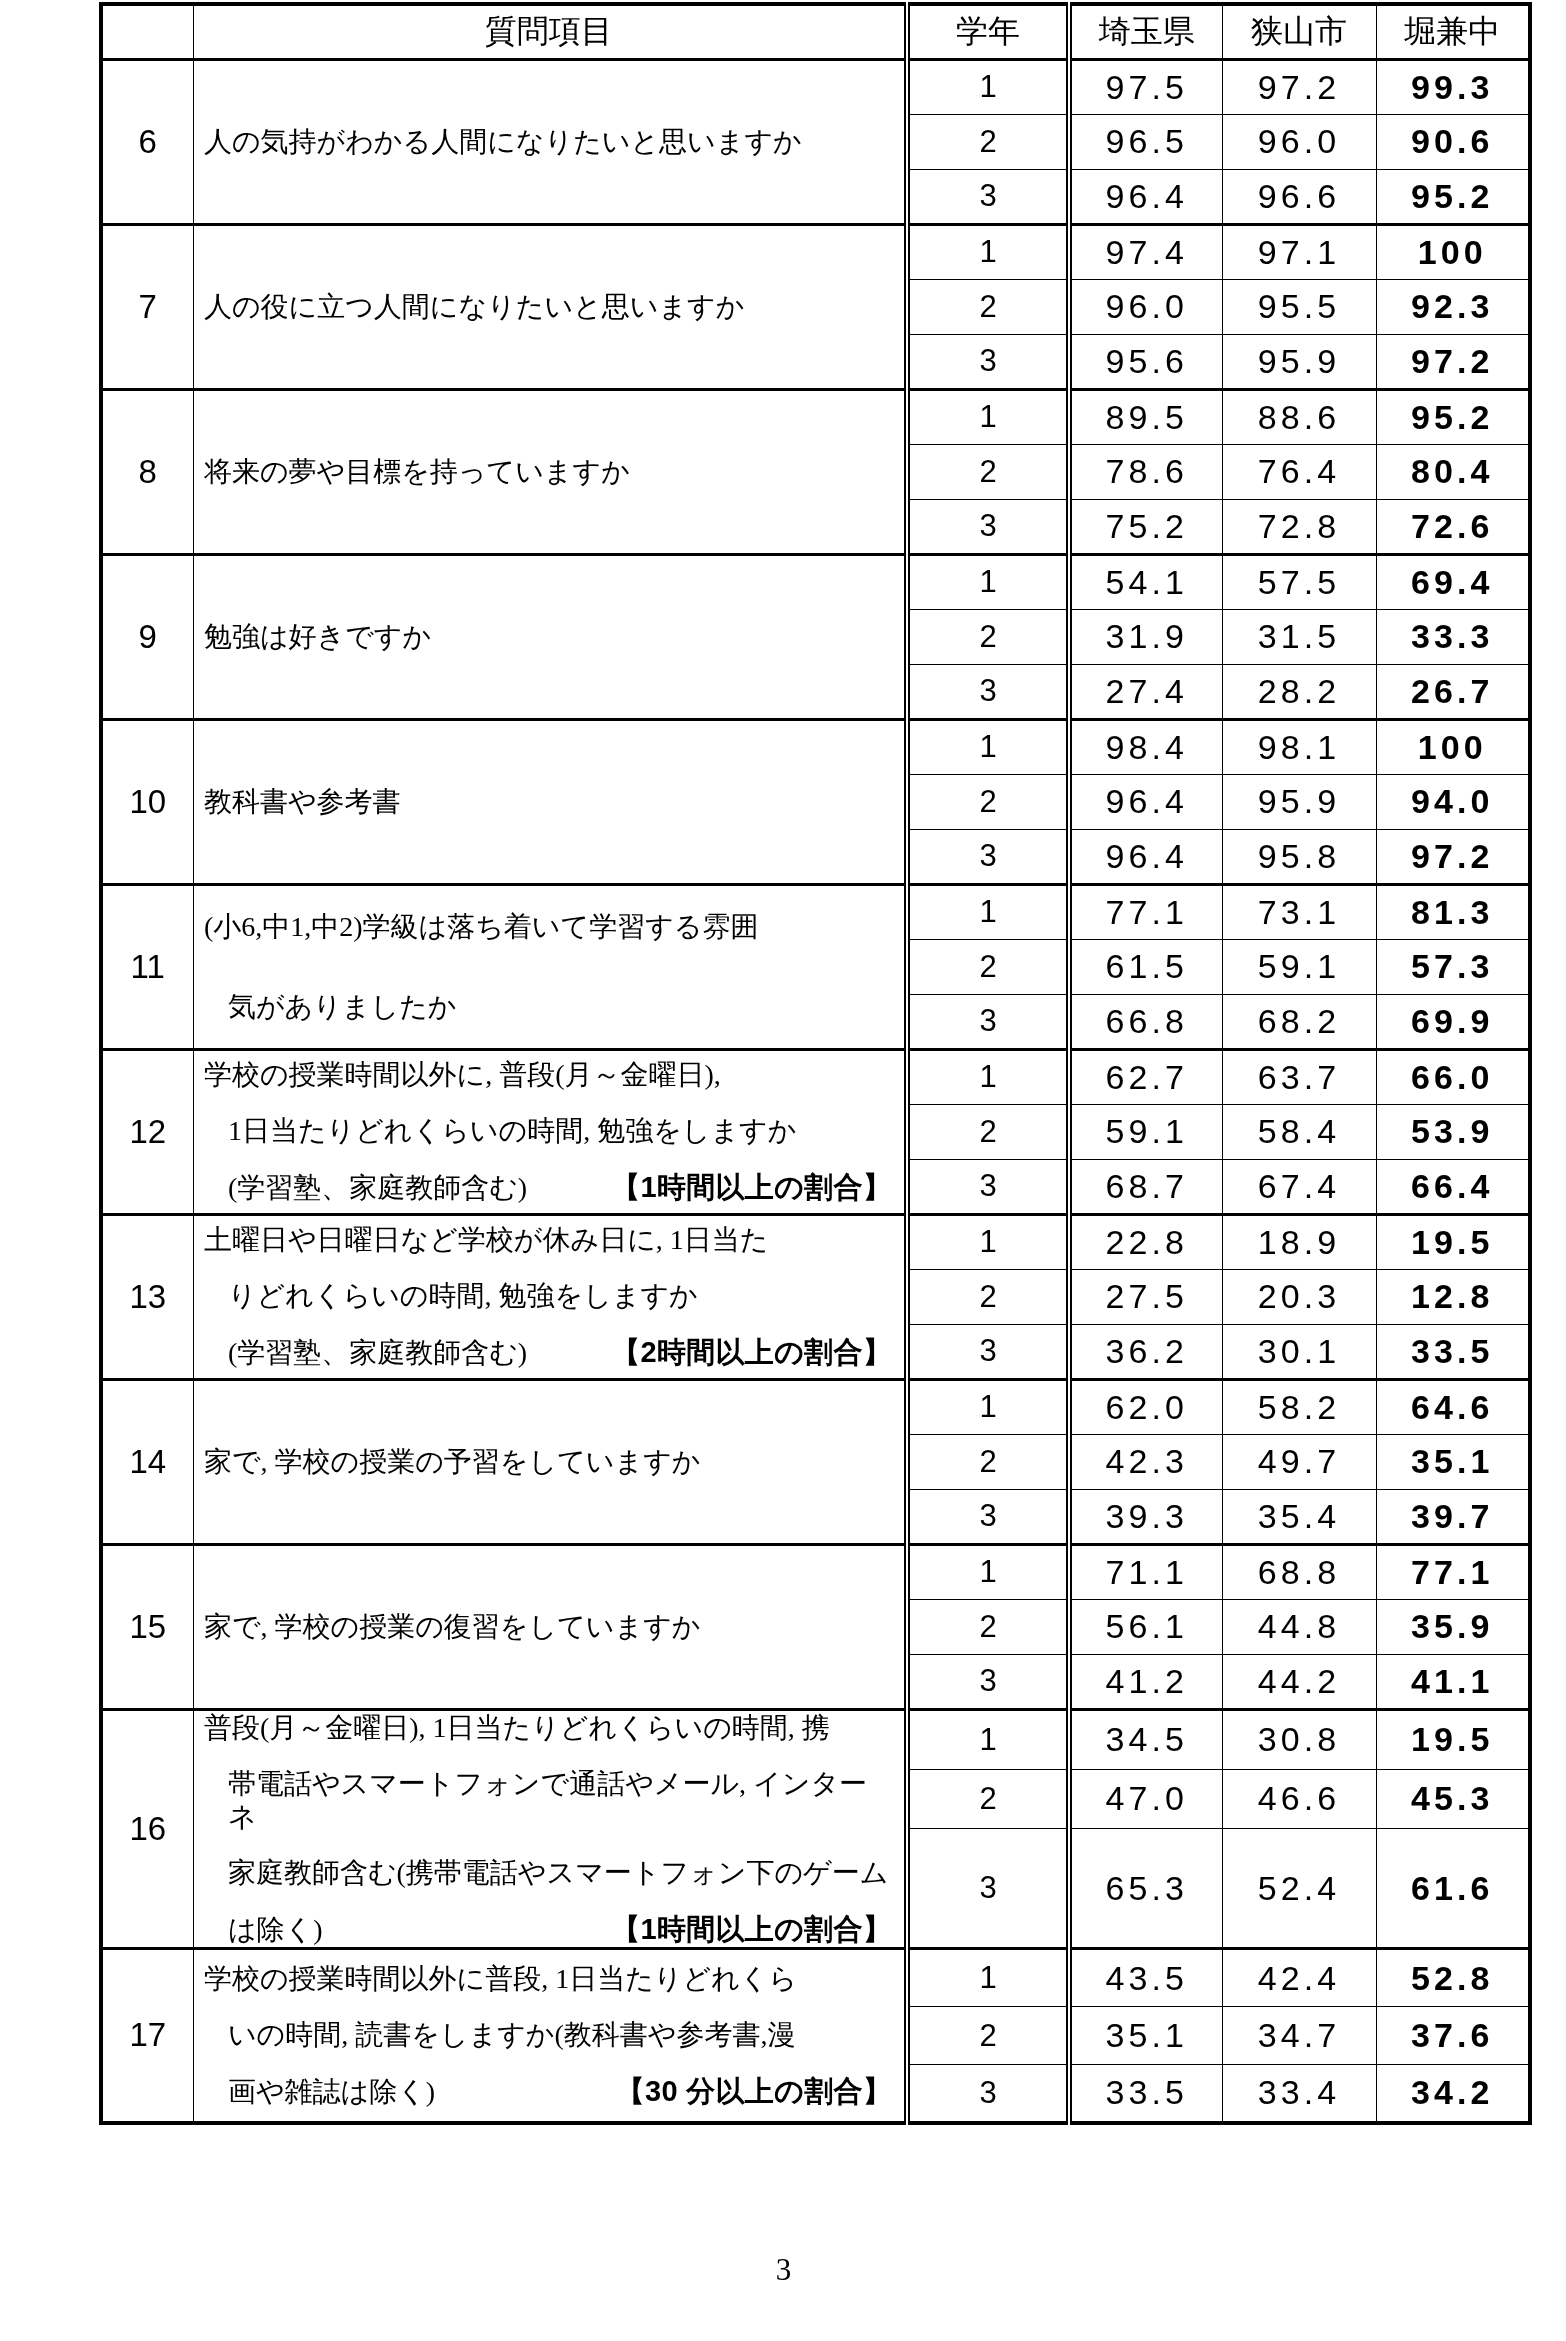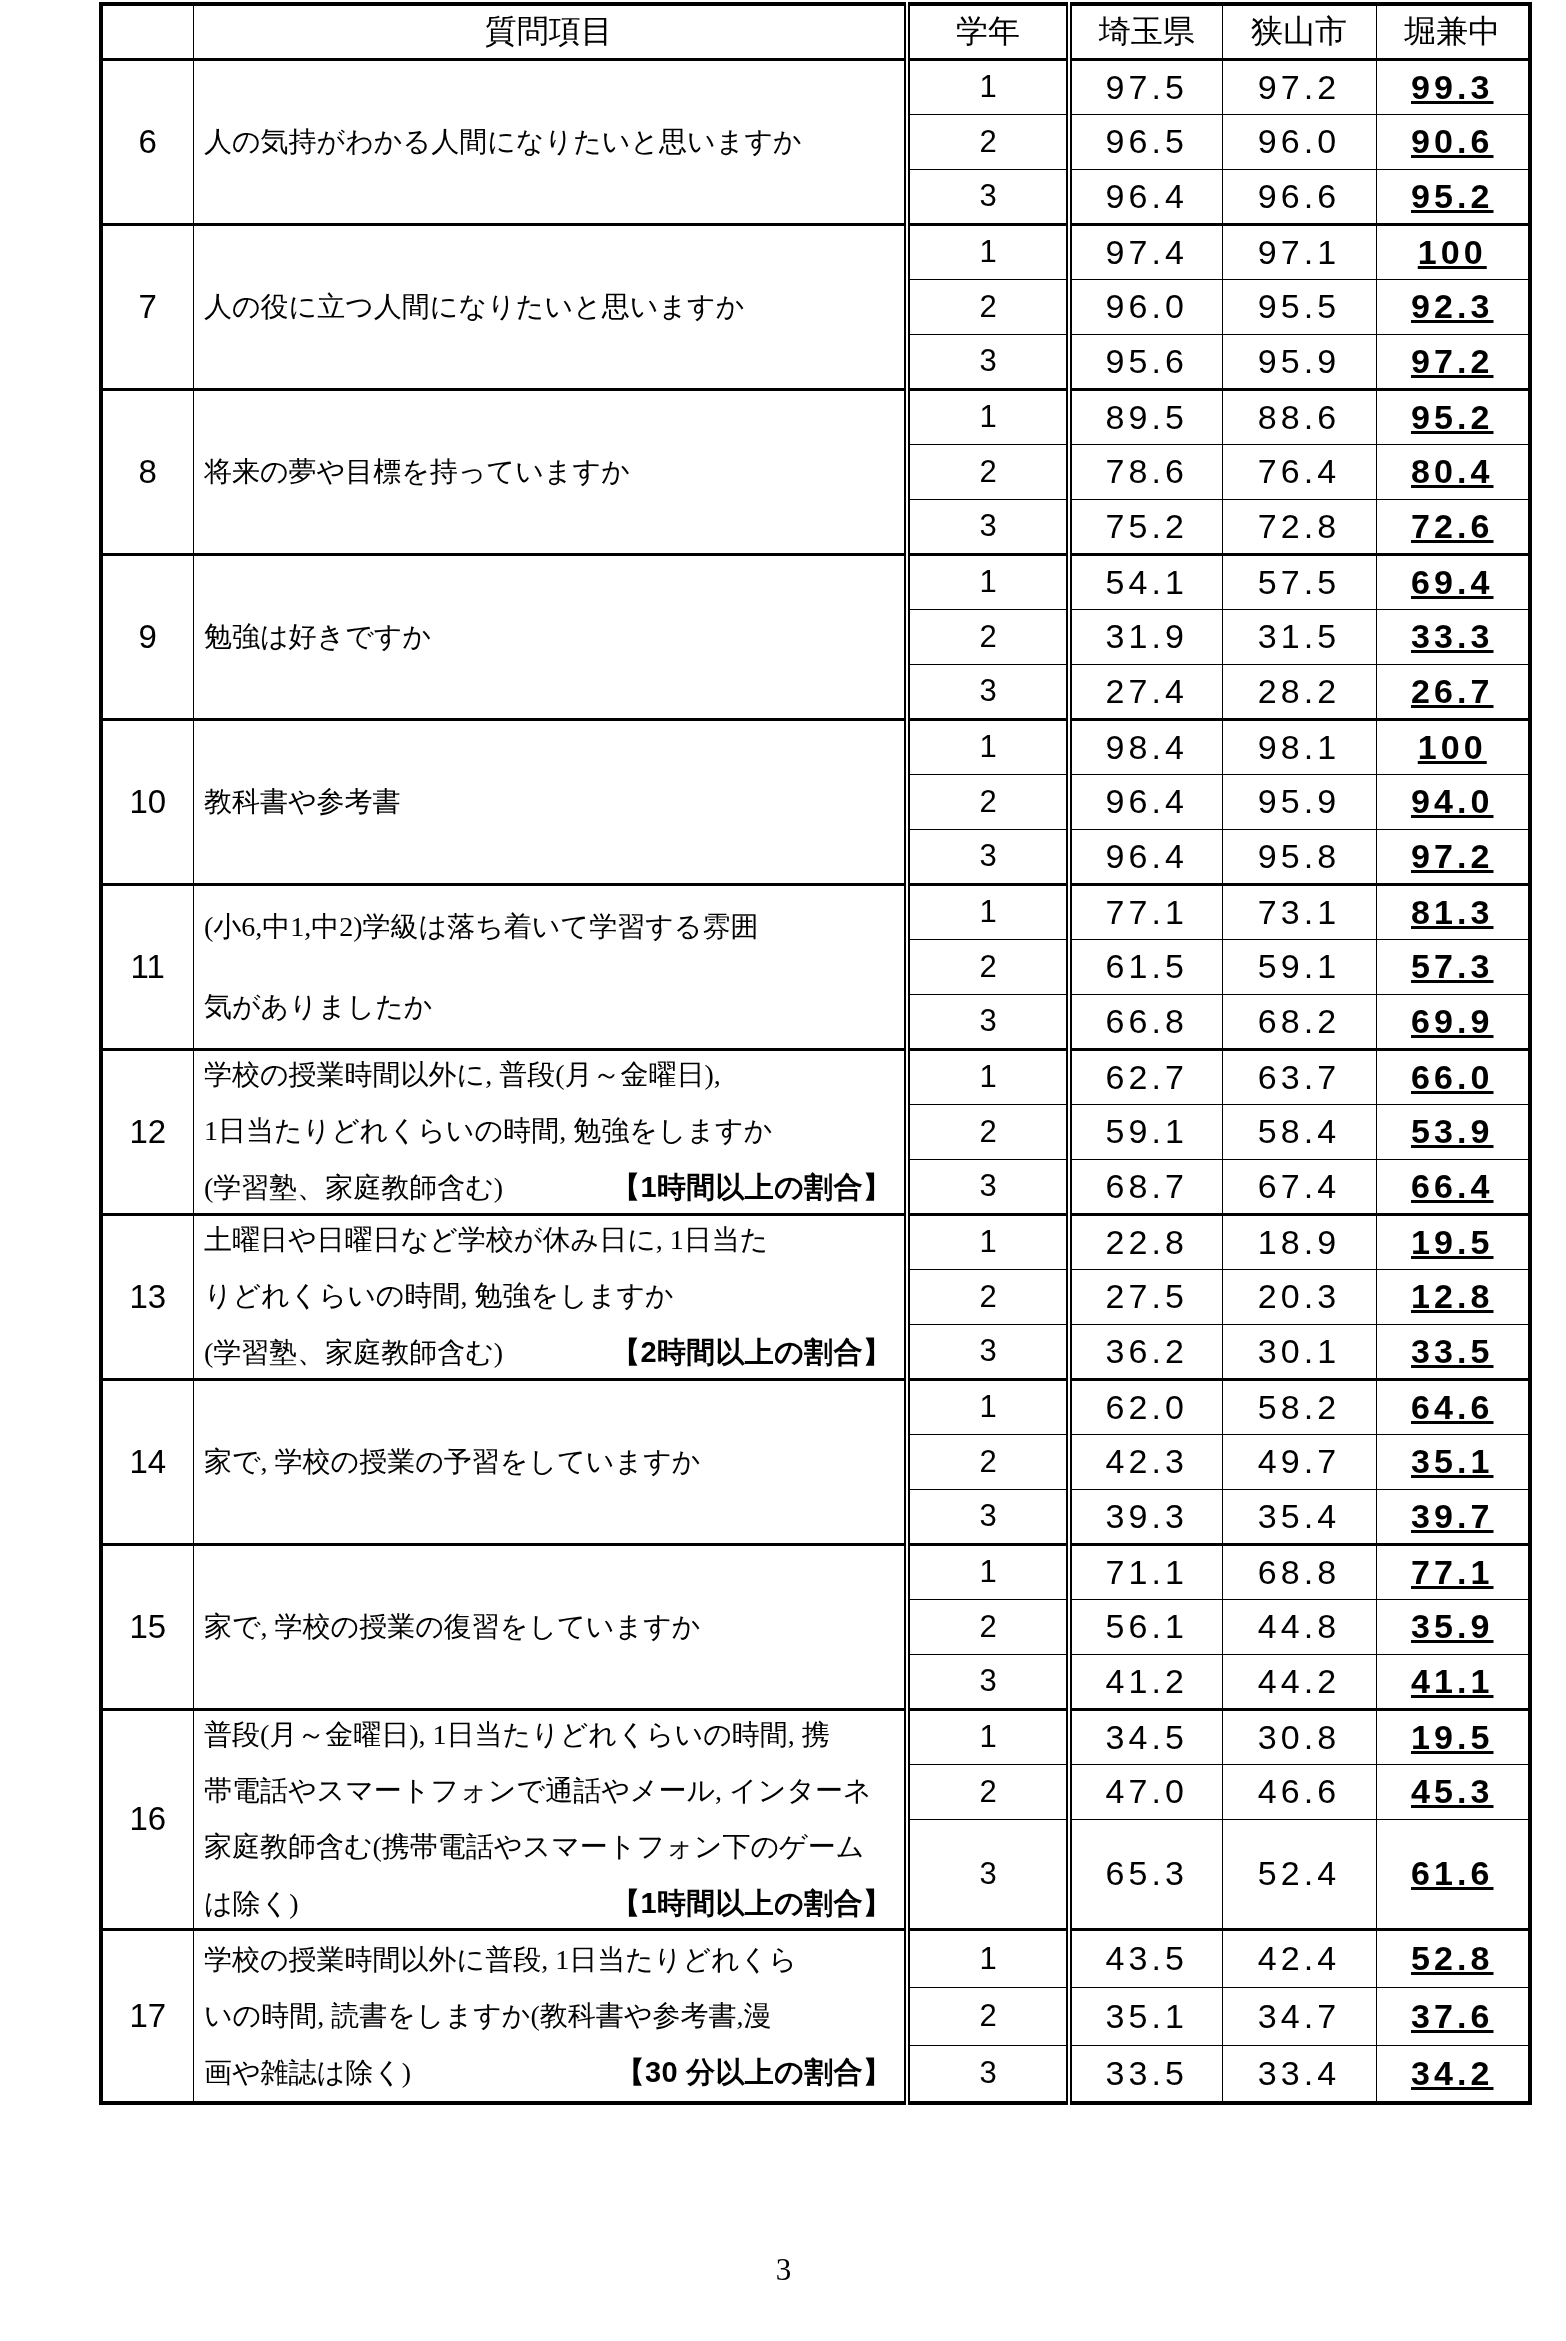--- a/index.html
+++ b/index.html
@@ -27,32 +27,32 @@
   td.dbl,th.dbl{border-left:6px double #000;}
   td.qnum{
     font-size:33px;text-align:center;vertical-align:middle;
   }
   td.q{
     font-family:"Liberation Serif","DejaVu Serif",serif;
     font-size:28px;vertical-align:middle;
     padding:0 12px 0 10.4px;
   }
   .qline{line-height:1.2;}
-  .qline+.qline{margin-top:22.4px;}
+  .qline+.qline{margin-top:22.4px;margin-left:24px;}
   td.q.wide .qline+.qline{margin-top:46px;}
   .tailline{display:flex;justify-content:space-between;align-items:baseline;}
   .tailbold{
     font-family:"Liberation Sans",sans-serif;font-weight:bold;font-size:29px;
     letter-spacing:0.01em;white-space:nowrap;
   }
   td.grade{font-size:31px;text-align:center;vertical-align:middle;}
   td.num{
     font-size:34px;text-align:center;vertical-align:middle;letter-spacing:0.12em;
   }
-  td.num.b{font-weight:bold;text-decoration:underline;}
+  td.num.b{font-weight:bold;}
   .pageno{
     position:absolute;left:0;top:2252px;width:1567px;text-align:center;
     font-family:"Liberation Serif","DejaVu Serif",serif;font-size:31px;
   }
 </style>
 </head>
 <body>
 
 <div class="sheet">
   <table class="survey">

